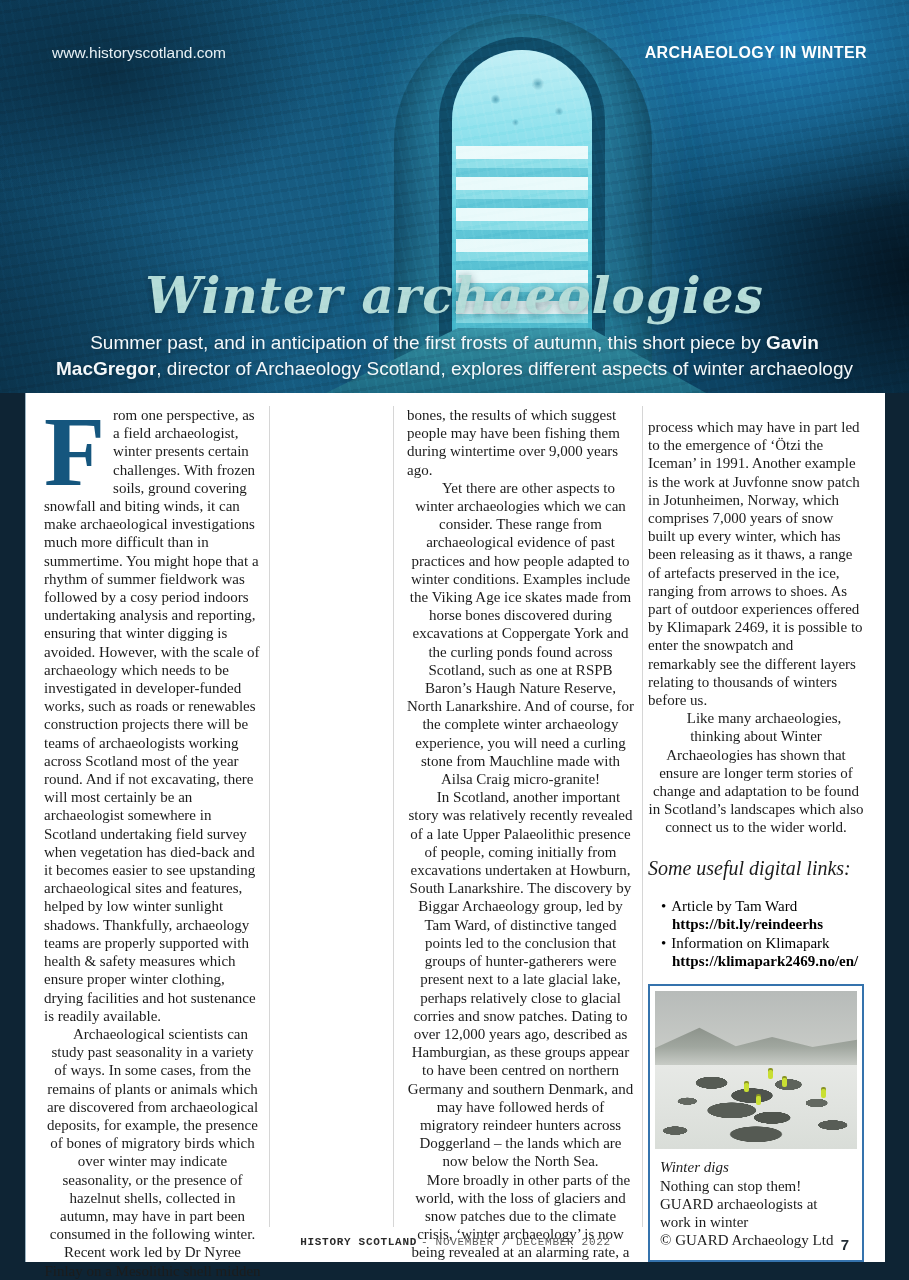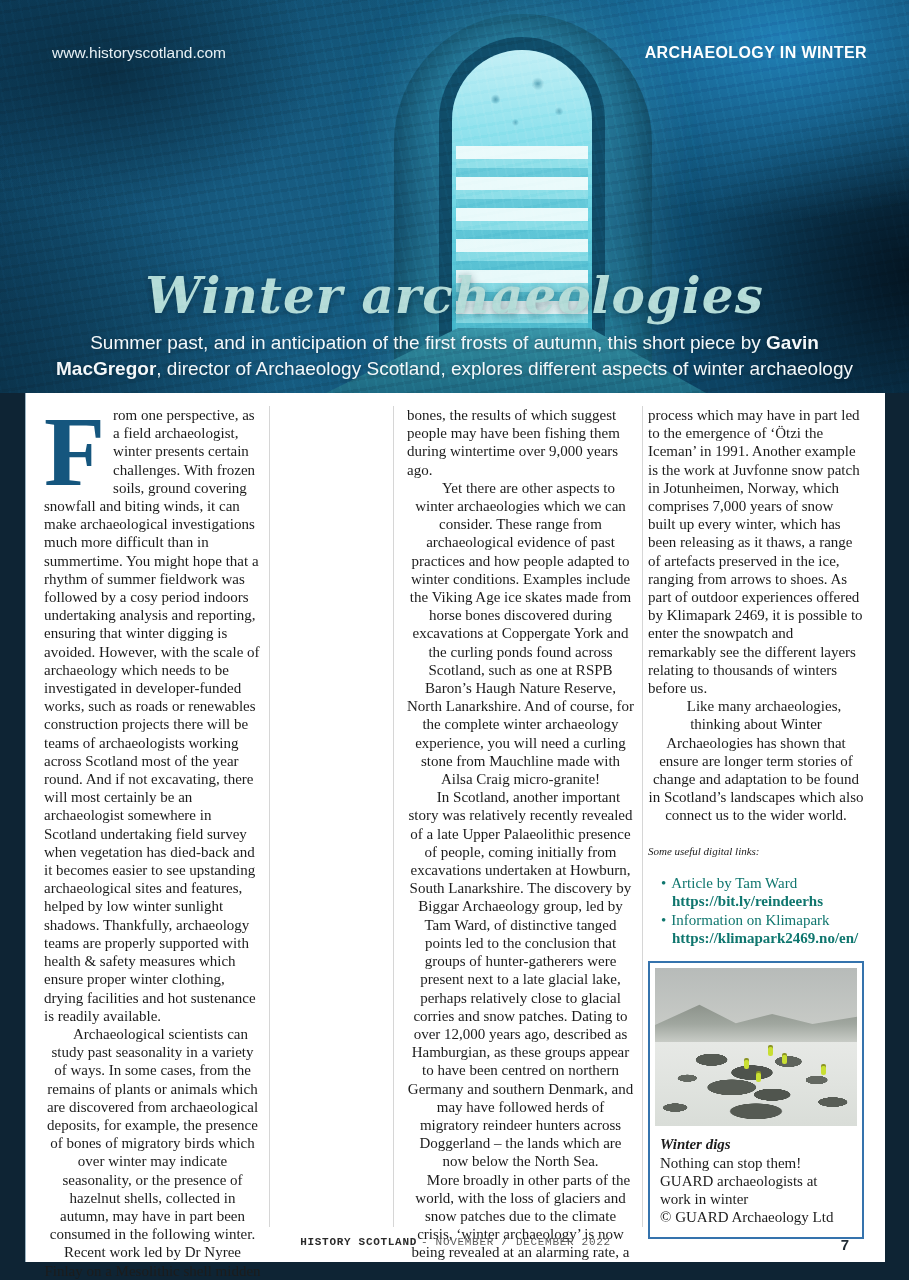--- a/index.html
+++ b/index.html
@@ -84,40 +84,40 @@
   .panel{
     position:absolute;left:25px;top:393px;width:859px;height:869px;background:#ffffff;
     border-left:1px solid #9db4c2;
   }
   .columns{
     position:absolute;left:0;top:0;right:0;height:834px;
     display:flex;padding:13px 21px 0 18px;box-sizing:border-box;
   }
   .colA{width:217px;}
   .colB{width:248px;padding:0 8px 0 13px;box-sizing:border-box;}
-  .colC{flex:1;padding-left:5px;min-width:0;}
+  .colC{flex:1;padding-left:5px;min-width:0;margin-top:12px;}
   .rule{width:1px;background:#d6d6d6;}
   .rule-1{margin-left:8px;}
   .spacer{width:123px;}
   .body-text p{
     margin:0;font-size:15px;line-height:18.2px;color:#1c1c1c;
     font-family:"Liberation Serif",serif;
   }
   .body-text p.indent{text-indent:16px;text-align:center;}
   .drop-cap{
     float:left;font-family:"Liberation Serif",serif;font-weight:bold;
     font-size:100px;line-height:82px;color:#15567e;
     margin:5px 8px 0 0;height:86px;
   }
   .links-heading{
-    margin:20px 0 17px;font-style:italic;font-size:11px;color:#1c1c1c;
+    margin:20px 0 17px;font-style:italic;font-size:20px;color:#1c1c1c;
   }
   .link-item{
     margin:0 0 1px;padding-left:24px;text-indent:-11px;
-    font-size:15px;line-height:18.2px;color:#0f766e;
+    font-size:15px;line-height:18.2px;color:#000000;
   }
   .link-item .bullet{margin-right:5px;}
   .link-url{font-weight:bold;}
   
   .photo-box{
     margin-top:14px;border:2px solid #3573ad;background:#fff;width:100%;
     box-sizing:border-box;
   }
   .dig-photo{
     position:relative;height:158px;margin:5px;overflow:hidden;
@@ -143,21 +143,21 @@
       radial-gradient(ellipse 20px 7px at 10% 80%, #50554e 60%, transparent 62%),
       radial-gradient(ellipse 46px 14px at 50% 84%, #474c45 55%, transparent 58%);
     opacity:.9;
   }
   .figure{
     position:absolute;width:5px;height:9px;border-radius:2px;background:#c9df33;
     box-shadow:0 -2px 0 0 #8a9424;
   }
   .photo-caption{padding:4px 10px 10px;}
   .photo-caption-title{
-    font-family:"DejaVu Serif",serif;font-style:italic;font-weight:bold;
+    font-family:"DejaVu Serif",serif;font-style:italic;font-weight:normal;
     font-size:19px;color:#1566ad;margin:0 0 4px;
   }
   .photo-caption-text{font-size:14.5px;line-height:18px;color:#1c1c1c;margin:0;}
   
   .footer{
     position:absolute;left:0;bottom:0;width:100%;height:37px;
     font-family:Liberation Mono, monospace;font-size:11px;letter-spacing:.7px;
     color:#5a5a5a;text-align:center;line-height:34px;
   }
   .footer .mag{font-weight:bold;color:#2b2b2b;margin-right:4px;}

